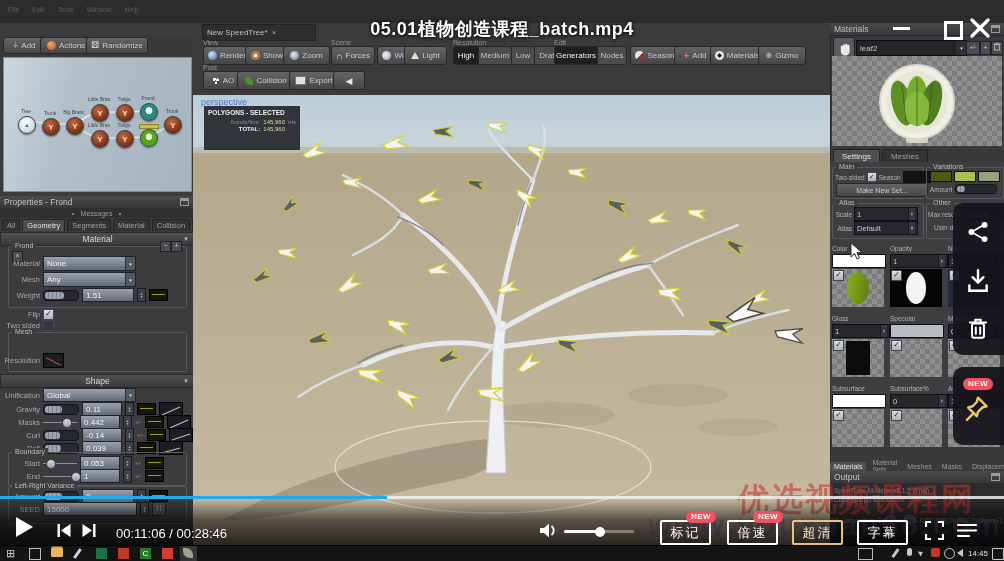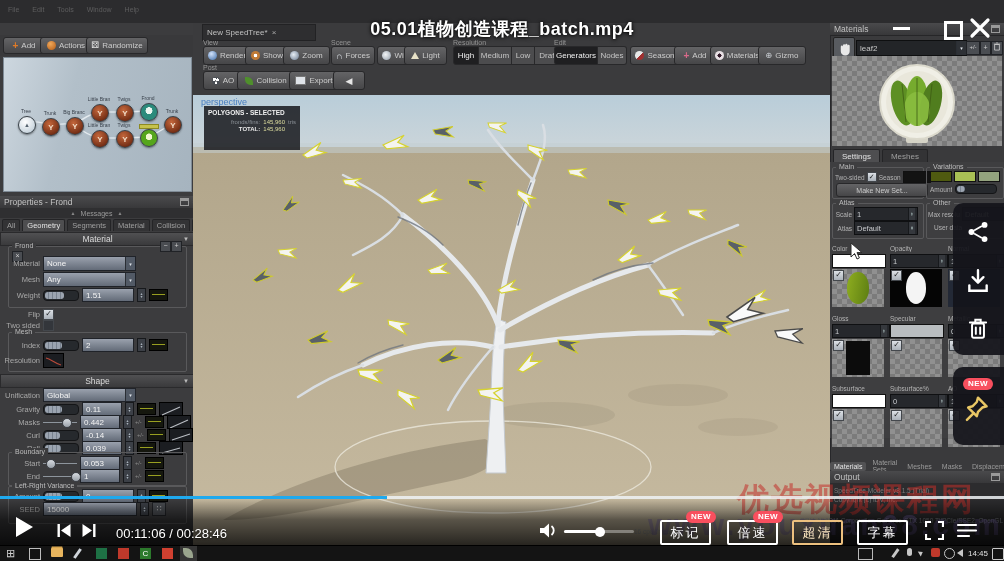--- a/index.html
+++ b/index.html
@@ -244,29 +244,20 @@
     <span class="lbl" style="width:38px;">Flip</span>
     <span class="cb on"></span>
   </div>
   <div class="prow" style="left:2px;top:320px;">
     <span class="lbl" style="width:38px;">Two sided</span>
     <span class="cb off"></span>
   </div>
   <div class="grp" style="left:8px;top:332px;width:177px;height:38px;">
     <span class="glab" style="left:3px;top:-5px;">Mesh</span>
   </div>
-  <div class="prow" style="left:2px;top:338px;">
-    <span class="lbl" style="width:38px;">Index</span>
-    <span class="sl" style="width:34px;">
-        <i style="width:50%;"></i>
-      </span>
-    <span class="vbox" style="width:44px;">2</span>
-    <span class="spin"></span>
-    <span class="cbar"></span>
-  </div>
   <div class="prow" style="left:2px;top:353px;">
     <span class="lbl" style="width:38px;">Resolution</span>
     <span class="curv" style="width:19px;height:13px;">
       <svg width="19" height="13">
           <path d="M2,3 C7,4 10,8 17,10" stroke="#b84a3a" stroke-width="1.2" fill="none"></path>
         </svg></span>
   </div>
   <div class="r shead" style="left:0;top:374px;width:193px;">
     <span>Shape</span>
       <i></i>

